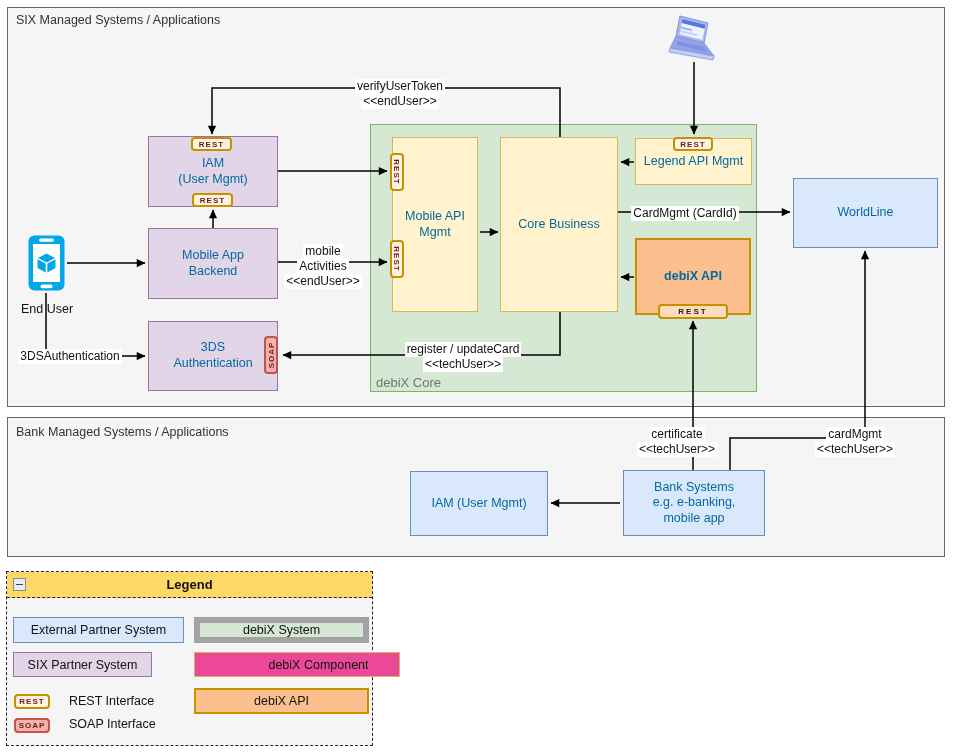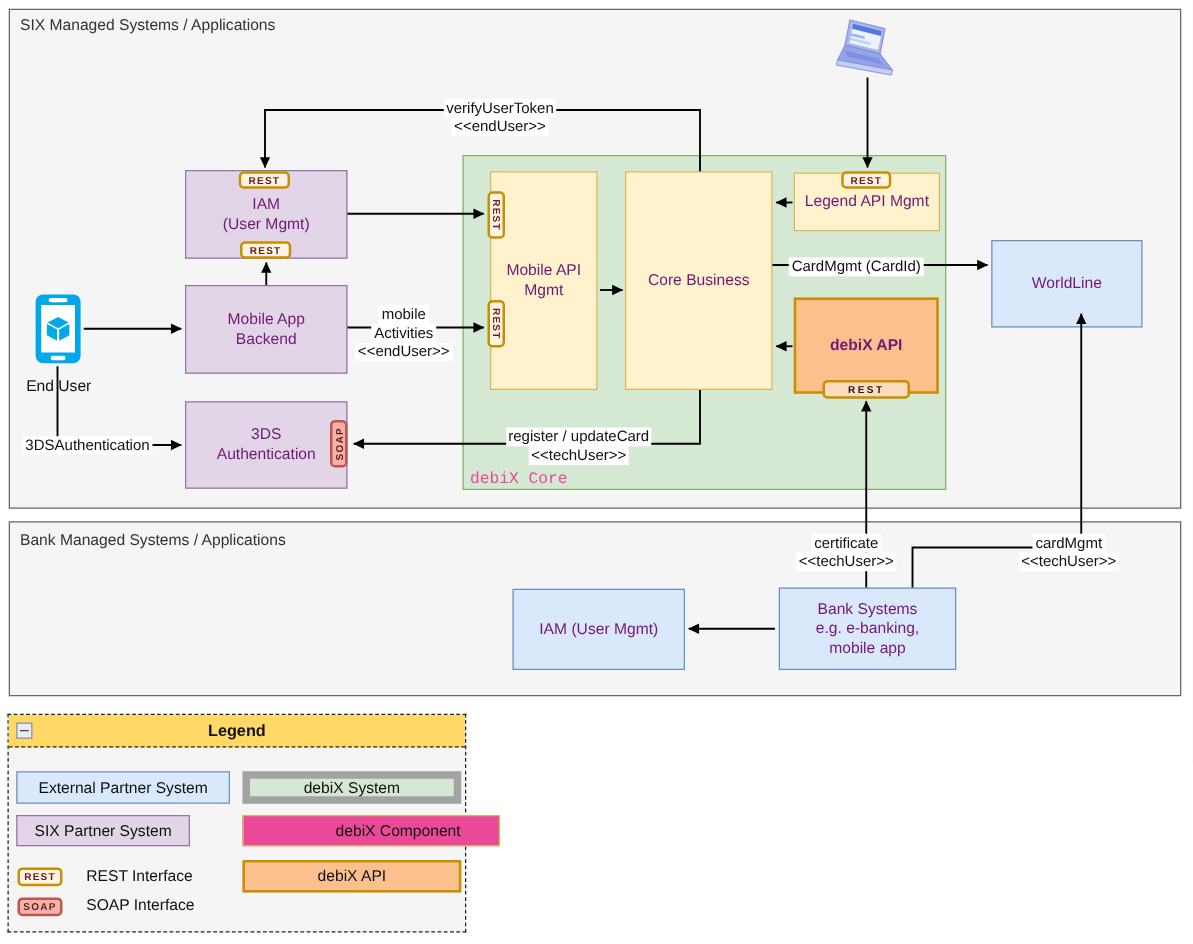--- a/index.html
+++ b/index.html
@@ -2,38 +2,38 @@
 <html><head>
 <meta charset="utf-8">
 <style>
   html,body{margin:0;padding:0;background:#fff;}
   #stage{position:relative;width:954px;height:755px;background:#fff;
          font-family:"Liberation Sans","DejaVu Sans",sans-serif;color:#111;overflow:hidden;}
   .container{position:absolute;background:#F5F5F5;border:1.6px solid #666;box-sizing:border-box;z-index:0;}
   .ctitle{position:absolute;font-size:12.5px;color:#333;z-index:1;}
   .green-box{position:absolute;background:#D5E8D4;border:1px solid #82B366;box-sizing:border-box;z-index:1;}
   .box{position:absolute;display:flex;align-items:center;justify-content:center;text-align:center;
-       white-space:pre-line;font-size:12.5px;line-height:1.25;color:#701a75;box-sizing:border-box;z-index:2;}
+       white-space:pre-line;font-size:12.5px;line-height:1.25;color:#0369a1;box-sizing:border-box;z-index:2;}
   .purple{background:#E1D5E7;border:1px solid #9673A6;}
   .yellow{background:#FFF2CC;border:1px solid #D6B656;}
   .blue{background:#DAE8FC;border:1px solid #6C8EBF;}
   .orange{background:#FBC08E;border:2.5px solid #C79000;font-weight:bold;}
   .wires{position:absolute;left:0;top:0;z-index:3;pointer-events:none;}
   .badge{position:absolute;display:flex;align-items:center;justify-content:center;
          font-size:8px;font-weight:bold;letter-spacing:1px;color:#6d1a1a;background:#FDF3E3;
          border:2px solid #C79000;border-radius:4px;box-sizing:border-box;z-index:5;}
   .badge.soapb{background:#F3B2AC;border-color:#BF564C;}
   .badge.wide{background:#FCDCBC;color:#222;letter-spacing:2px;}
   .rot-cw{transform:rotate(90deg);}
   .rot-ccw{transform:rotate(-90deg);}
   .elabel{position:absolute;text-align:center;font-size:12px;line-height:15px;color:#111;z-index:4;}
   .elabel div{line-height:15px;}
   .elabel.bg span{background:#fff;display:inline-block;padding:0 2px;}
   .icon{position:absolute;z-index:4;}
-  .freelabel{position:absolute;font-size:12.5px;color:#ec4899;z-index:4;font-family:Liberation Mono, monospace;}
+  .freelabel{position:absolute;font-size:12.5px;color:#737373;z-index:4;}
   
   .legend{position:absolute;left:6px;top:571px;width:367px;height:175px;background:#F5F5F5;
           border:1.6px dashed #222;box-sizing:border-box;z-index:2;}
   .legend-header{position:absolute;left:0;top:0;width:100%;height:26px;background:#FFD966;
           border-bottom:1.6px dashed #222;box-sizing:border-box;display:flex;align-items:center;justify-content:center;
           font-size:13px;font-weight:bold;}
   .collapse{position:absolute;left:6px;top:6px;width:13px;height:13px;background:#E8ECF2;border:1px solid #8a8a8a;
           box-sizing:border-box;display:flex;align-items:center;justify-content:center;}
   .collapse .minus{width:7px;height:0;border-top:1.6px solid #444;}
   .lbox{position:absolute;display:flex;align-items:center;justify-content:center;font-size:12.5px;
@@ -60,21 +60,21 @@
 (User Mgmt)</div>
   <div class="box purple" style="left:148px;top:228px;width:130px;height:71px;">Mobile App
 Backend</div>
   <div class="box purple" style="left:148px;top:321px;width:130px;height:70px;">3DS
 Authentication</div>
   <div class="box yellow" style="left:392px;top:137px;width:86px;height:175px;">Mobile API
 Mgmt</div>
   <div class="box yellow" style="left:500px;top:137px;width:118px;height:175px;">Core Business</div>
   <div class="box yellow" style="left:635px;top:138px;width:117px;height:47px;">Legend API Mgmt</div>
   <div class="box orange" style="left:635px;top:238px;width:116px;height:77px;">debiX API</div>
-  <div class="box blue" style="left:793px;top:192px;width:121px;height:70px;">WorldLine</div>
+  <div class="box blue" style="left:793px;top:178px;width:145px;height:70px;">WorldLine</div>
 
   <div class="box blue" style="left:410px;top:471px;width:138px;height:65px;">IAM (User Mgmt)</div>
   <div class="box blue" style="left:623px;top:470px;width:142px;height:66px;">Bank Systems
 e.g. e-banking,
 mobile app</div>
 
   <svg class="wires" width="954" height="755" viewBox="0 0 954 755">
     <defs>
       <marker id="arr" viewBox="0 0 12 12" refX="10.5" refY="6" markerWidth="11" markerHeight="11" orient="auto" markerUnits="userSpaceOnUse">
         <path d="M1.5,1.5 L11,6 L1.5,10.5 Z" fill="#000"></path>

